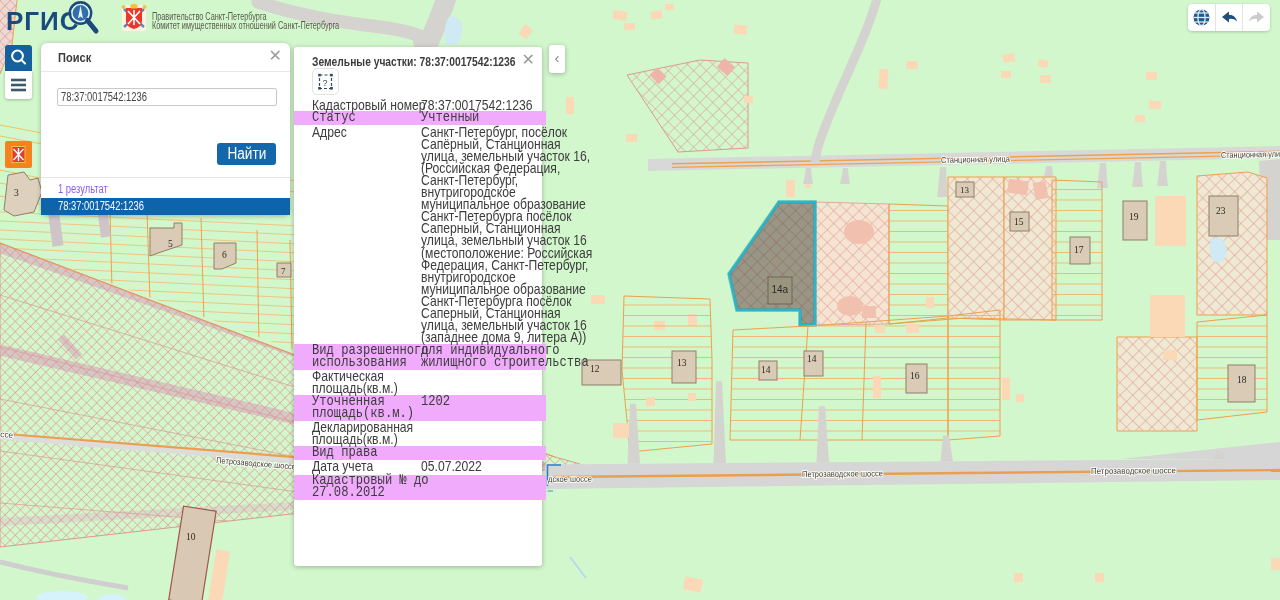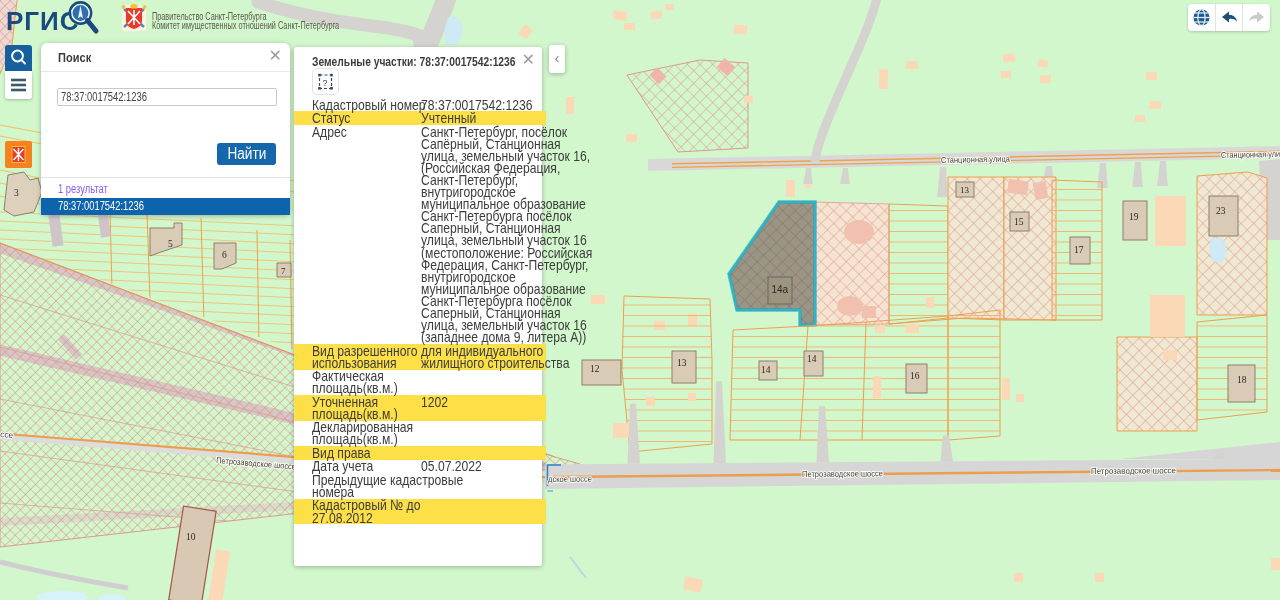--- a/index.html
+++ b/index.html
@@ -26,21 +26,21 @@
   #res1{position:absolute;left:17px;top:139px;font-size:12px;color:#8b5cf6;}
   #resrow{position:absolute;left:0;top:155px;width:232px;height:17px;background:#0d63ac;
     color:#fff;font-size:12px;padding-left:17px;line-height:17px;}
   
   #ip{left:294px;top:47px;width:248px;height:519px;}
   #ip .t{position:absolute;left:18px;top:7px;font-size:13px;font-weight:bold;color:#3c3c3c;
     white-space:nowrap;transform:scaleX(0.79);transform-origin:0 0;}
   #qbt{position:absolute;left:18px;top:21px;width:25px;height:25px;border:1px solid #e2e2e2;border-radius:5px;}
   #tbl{position:absolute;left:0;top:51px;width:252px;font-size:15px;line-height:12.1px;color:#3c3c3c;}
   .row{display:flex;padding:0.7px 0;}
-  .row.g{background:#fde047;}
+  .row.g{background:#f0abfc;font-family:Liberation Mono, monospace;}
   .row .lb{width:109px;padding-left:18px;flex:none;}
   .row .vl{width:121px;flex:none;}
   .sx{display:inline-block;transform:scaleX(0.81);transform-origin:0 0;white-space:nowrap;}
   
   #ctab{left:549px;top:45px;width:16px;height:28px;border-radius:3px;
     color:#8a8a8a;font-size:15px;text-align:center;line-height:26px;}
   
   .lbt{position:absolute;left:5px;width:27px;}
   #bt-search{top:45px;height:26px;background:#16609e;border-radius:3px 3px 0 0;}
   #bt-menu{top:71px;height:28px;background:#fff;border-radius:0 0 3px 3px;box-shadow:0 1px 3px rgba(0,0,0,.25);}
@@ -405,21 +405,20 @@
         </div>
       <div class="row g">
           <div class="lb"><span class="sx">Вид права</span></div>
           <div class="vl"></div>
         </div>
       <div class="row">
           <div class="lb"><span class="sx">Дата учета</span></div>
           <div class="vl"><span class="sx">05.07.2022</span></div>
         </div>
       <div class="row">
-          <div class="lb"><span class="sx">Предыдущие кадастровые<br>номера</span></div>
           <div class="vl"></div>
         </div>
       <div class="row g">
           <div class="lb"><span class="sx">Кадастровый № до<br>27.08.2012</span></div>
           <div class="vl"></div>
         </div>
     </div>
   </div>
   <div class="panel" id="ctab">‹</div>
 </div>

